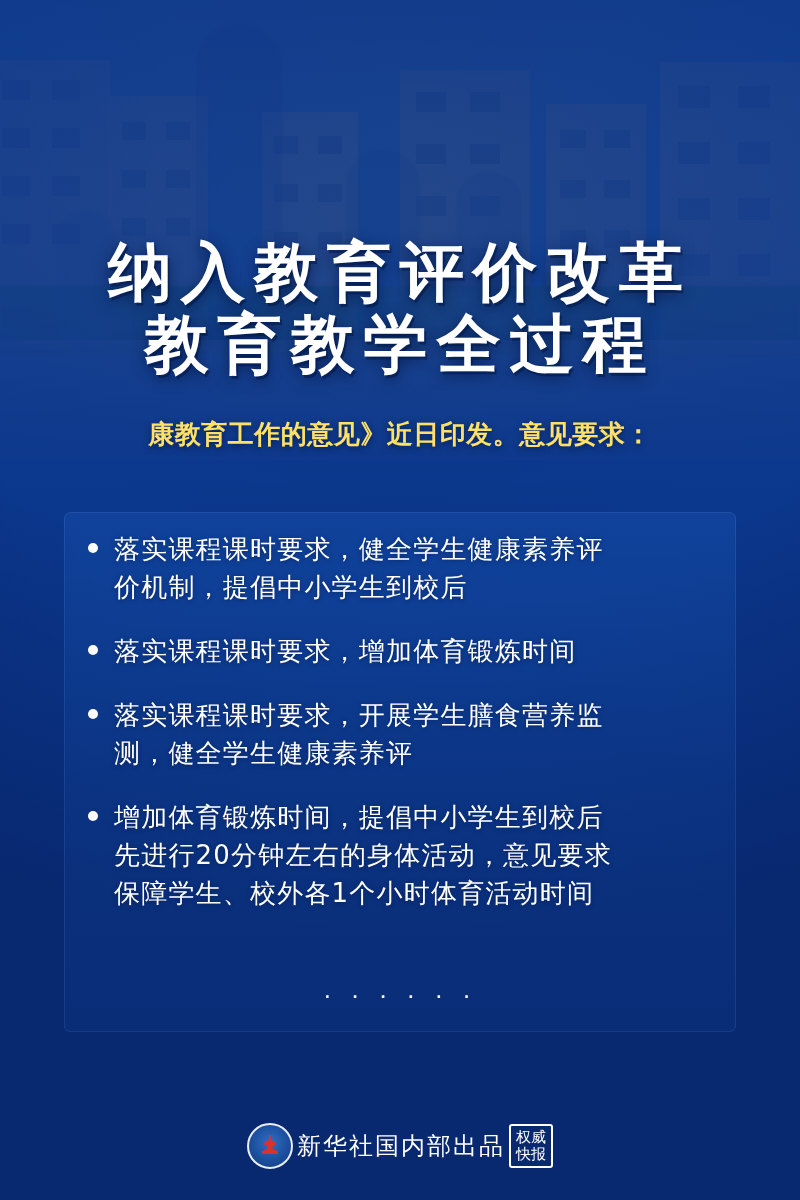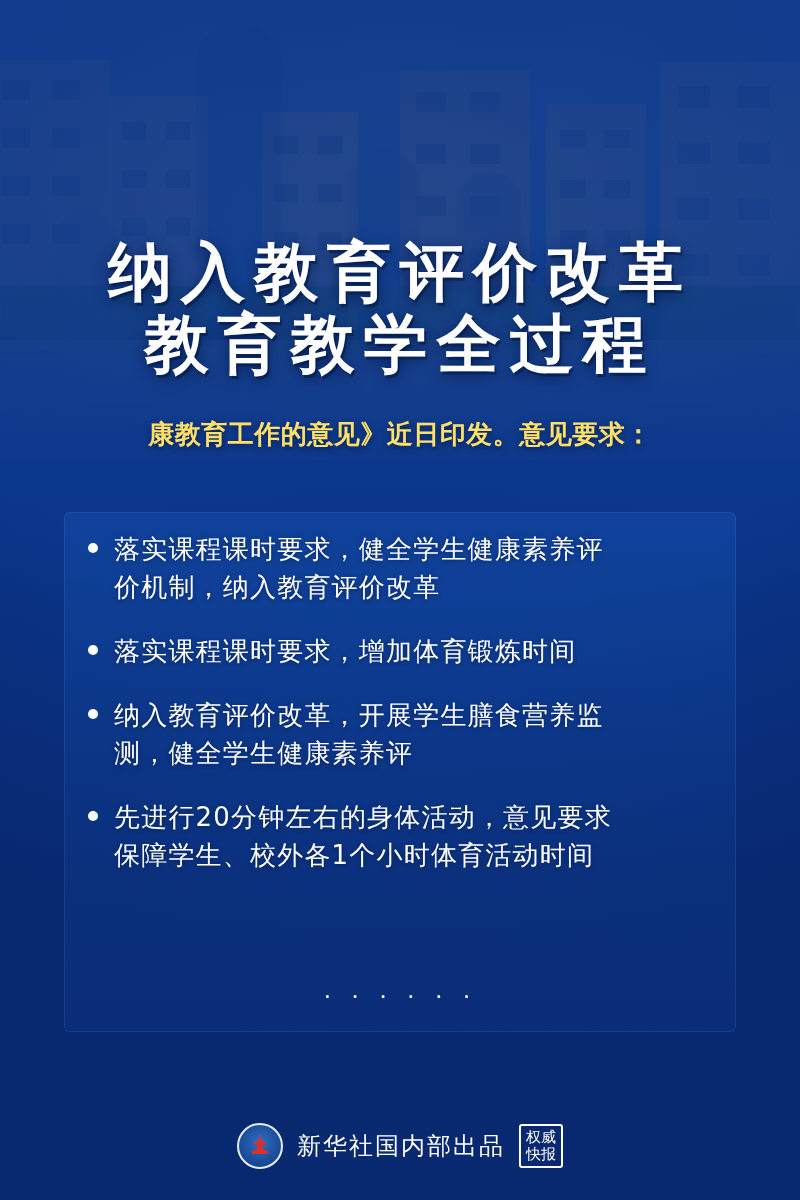--- a/index.html
+++ b/index.html
@@ -191,21 +191,21 @@
 
   
   .footer {
     position: absolute;
     left: 0; right: 0;
     bottom: 26px;
     height: 56px;
     display: flex;
     align-items: center;
     justify-content: center;
-    gap: 14px;
+    gap: 4px;
   }
   .emblem {
     width: 46px; height: 46px;
     border-radius: 50%;
     background: radial-gradient(circle at 50% 42%, #2f6fc4 0%, #1d4f9e 55%, #123a80 100%);
     border: 2px solid #e9eef6;
     position: relative;
     flex: 0 0 auto;
   }
   .emblem .mark {
@@ -338,36 +338,37 @@
       <div class="subtitle-line">康教育工作的意见》近日印发。意见要求：</div>
     </div>
 
     <div class="panel"></div>
 
     <div class="bullets">
 
       <div class="bullet">
         <span class="dot"></span>
         <div class="bullet-text">落实课程课时要求，健全学生健康素养评</div>
-        <div class="bullet-text">价机制，纳入教育评价改革</div>
+        <div class="bullet-text">价机制，提倡中小学生到校后</div>
       </div>
 
       <div class="bullet">
         <span class="dot"></span>
         <div class="bullet-text">落实课程课时要求，增加体育锻炼时间</div>
       </div>
 
       <div class="bullet">
         <span class="dot"></span>
-        <div class="bullet-text">纳入教育评价改革，开展学生膳食营养监</div>
+        <div class="bullet-text">落实课程课时要求，开展学生膳食营养监</div>
         <div class="bullet-text">测，健全学生健康素养评</div>
       </div>
 
       <div class="bullet">
         <span class="dot"></span>
+        <div class="bullet-text">增加体育锻炼时间，提倡中小学生到校后</div>
         <div class="bullet-text">先进行20分钟左右的身体活动，意见要求</div>
         <div class="bullet-text">保障学生、校外各1个小时体育活动时间</div>
       </div>
 
     </div>
 
     <div class="ellipsis">· · · · · ·</div>
 
     <div class="footer">
       <div class="emblem">

